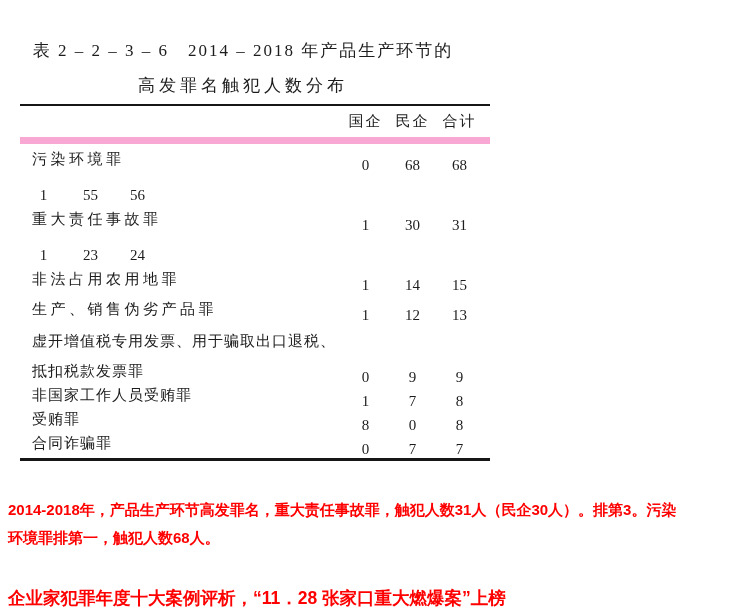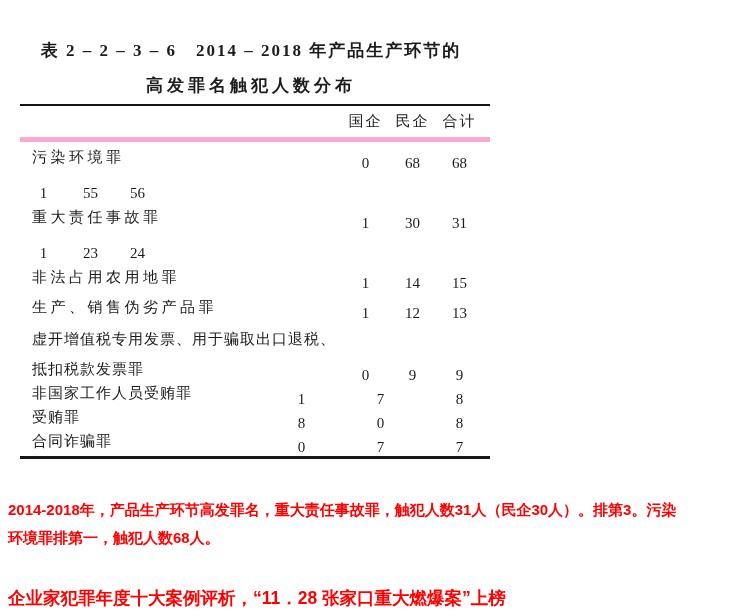--- a/index.html
+++ b/index.html
@@ -12,25 +12,25 @@
     background: #ffffff;
     position: relative;
     overflow: hidden;
     font-family: "Liberation Serif", "DejaVu Serif", serif;
     color: #1c1c1c;
   }
 
   
   .title-block {
     position: absolute;
-    left: 16px;
+    left: 8px;
     top: 33px;
     width: 470px;
     text-align: center;
-    font-weight: 700;
+    font-weight: 400;
     font-size: 17px;
   }
   .title-line1 {
     line-height: 35px;
     letter-spacing: 2px;
     white-space: nowrap;
   }
   .title-line2 {
     line-height: 35px;
     letter-spacing: 4px;
@@ -45,21 +45,21 @@
     border-top: 2px solid #161616;
     border-bottom: 3px solid #161616;
     box-sizing: border-box;
   }
   .thead {
     height: 31px;
     display: flex;
     align-items: center;
     justify-content: flex-end;
     padding-right: 7px;
-    border-bottom: 5px solid #f9a8d4;
+    border-bottom: 7px solid #f9a8d4;
   }
   .hcell {
     width: 47px;
     text-align: center;
     font-size: 15px;
     letter-spacing: 2px;
   }
   .trow {
     display: flex;
     align-items: flex-end;
@@ -72,21 +72,21 @@
     font-size: 15px;
     white-space: pre-line;
     line-height: 30px;
   }
   .trow .num {
     width: 47px;
     text-align: center;
     font-size: 15px;
   }
   .r30 { height: 30px; }
-  .r24 { height: 24px; gap: 32px; }
+  .r24 { height: 24px; }
   .tall { height: 62px; }
   .sp-wide .name { letter-spacing: 3.5px; }
   .sp-tight .name { letter-spacing: 1px; }
   .tall .name { letter-spacing: 1px; line-height: 30px; }
 
   
   .analysis-note {
     position: absolute;
     left: 8px;
     top: 472px;

